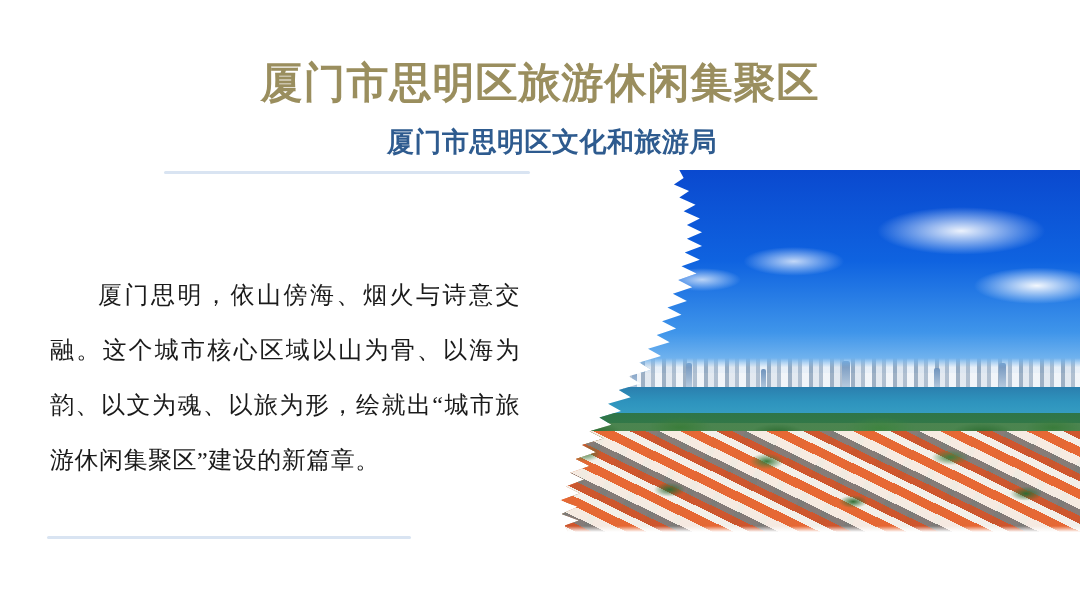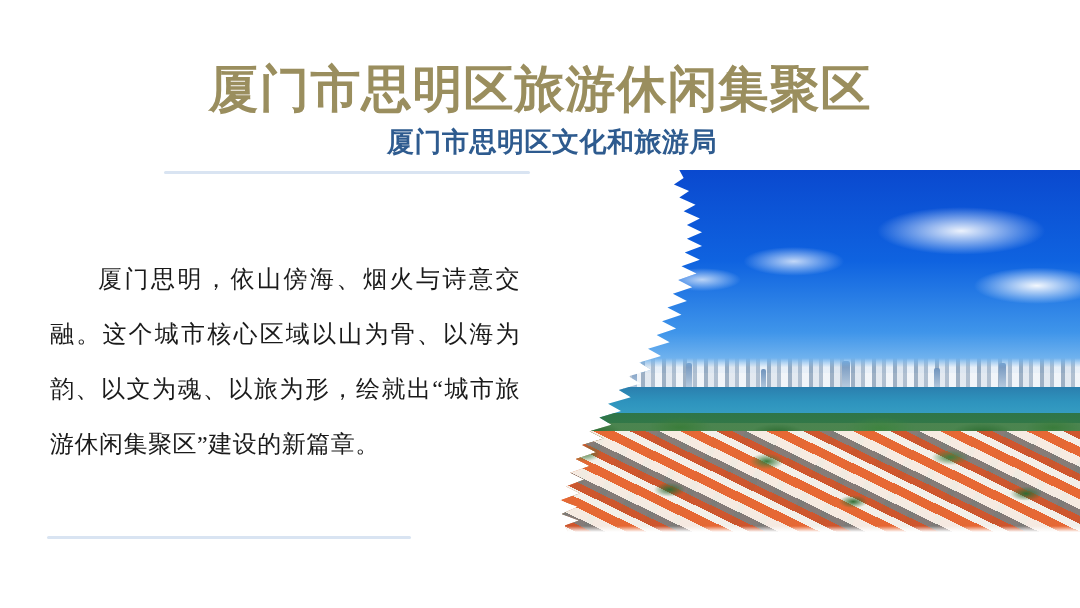--- a/index.html
+++ b/index.html
@@ -17,21 +17,21 @@
   }
 
   
   #title {
     position: absolute;
     top: 32px;
     left: 0;
     width: 1080px;
     text-align: center;
     font-family: "Liberation Serif", "DejaVu Serif", serif;
-    font-size: 50px;
+    font-size: 42px;
     line-height: 46px;
     letter-spacing: 1px;
     color: #9a8e5e;
     white-space: nowrap;
   }
   #subtitle {
     position: absolute;
     top: 104px;
     left: 0;
     width: 1080px;
@@ -60,21 +60,21 @@
   #rule-bottom {
     left: 47px;
     top: 536px;
     width: 364px;
   }
 
   
   #body-copy {
     position: absolute;
     left: 50px;
-    top: 228px;
+    top: 244px;
     width: 470px;
     font-family: "Liberation Serif", "DejaVu Serif", serif;
     font-size: 24px;
     line-height: 55px;
     color: #1a1a1a;
     text-indent: 48px;
     text-align: justify;
     text-justify: inter-ideograph;
     letter-spacing: 0.5px;
   }

